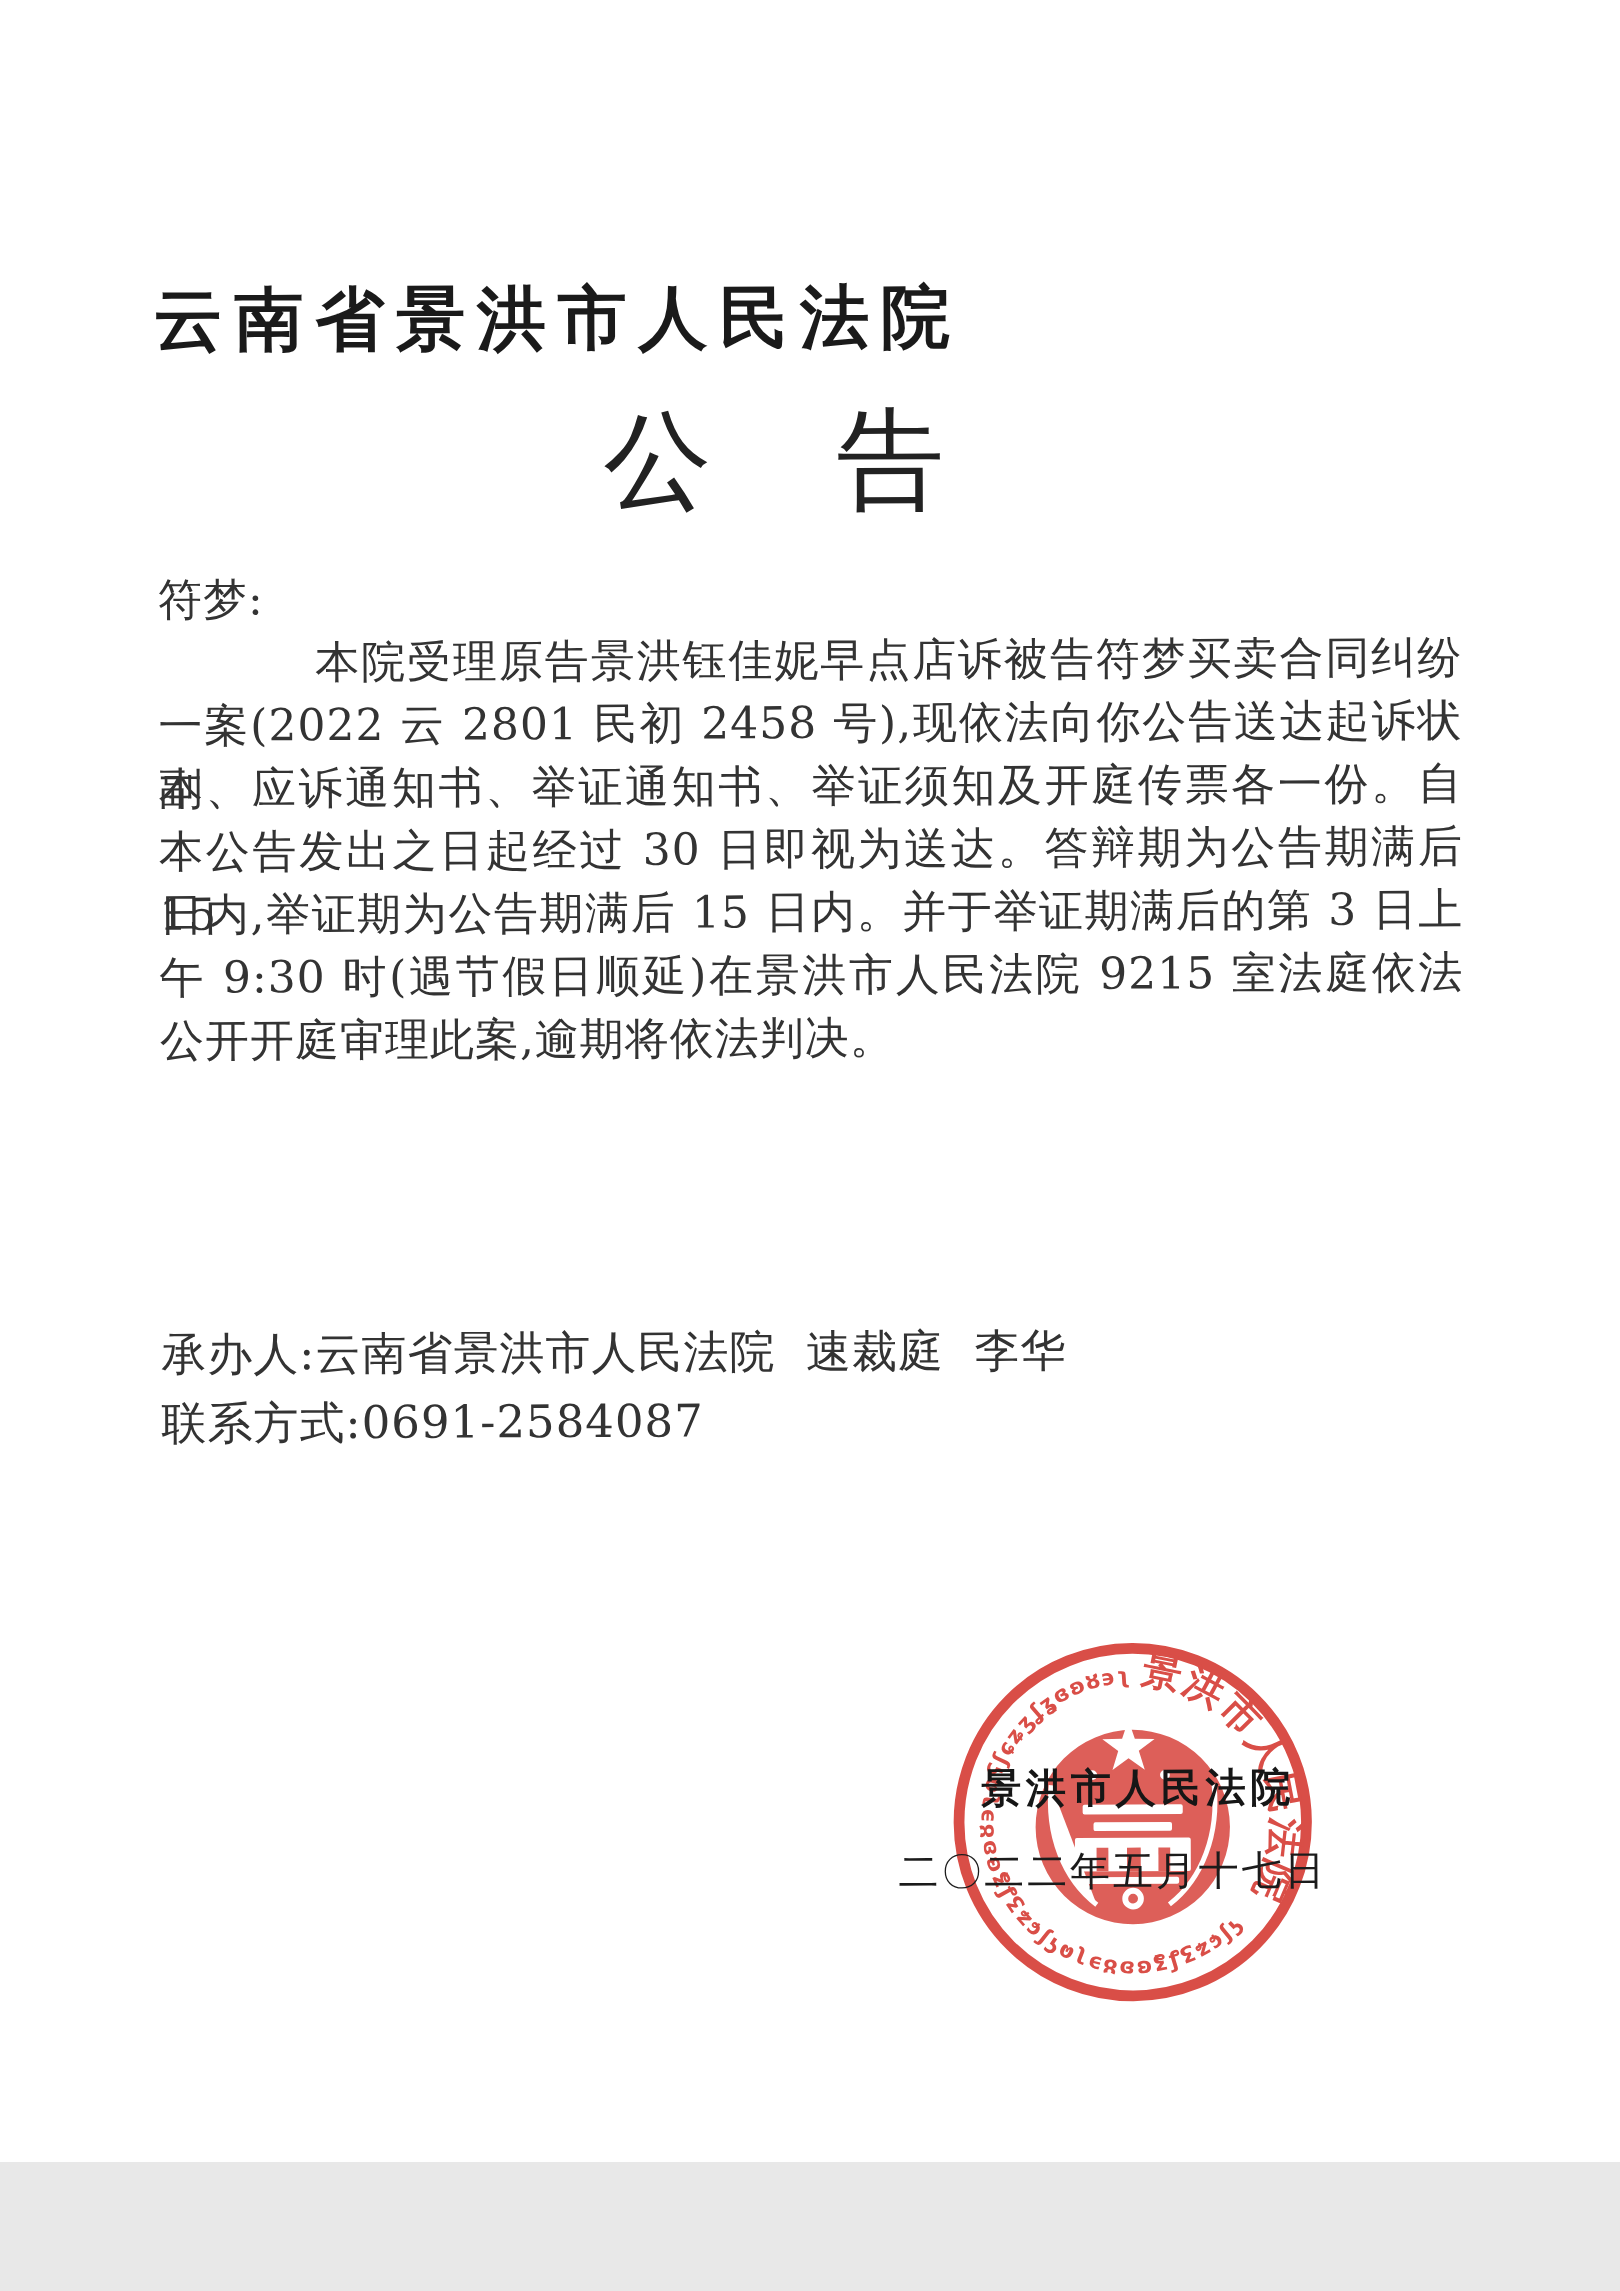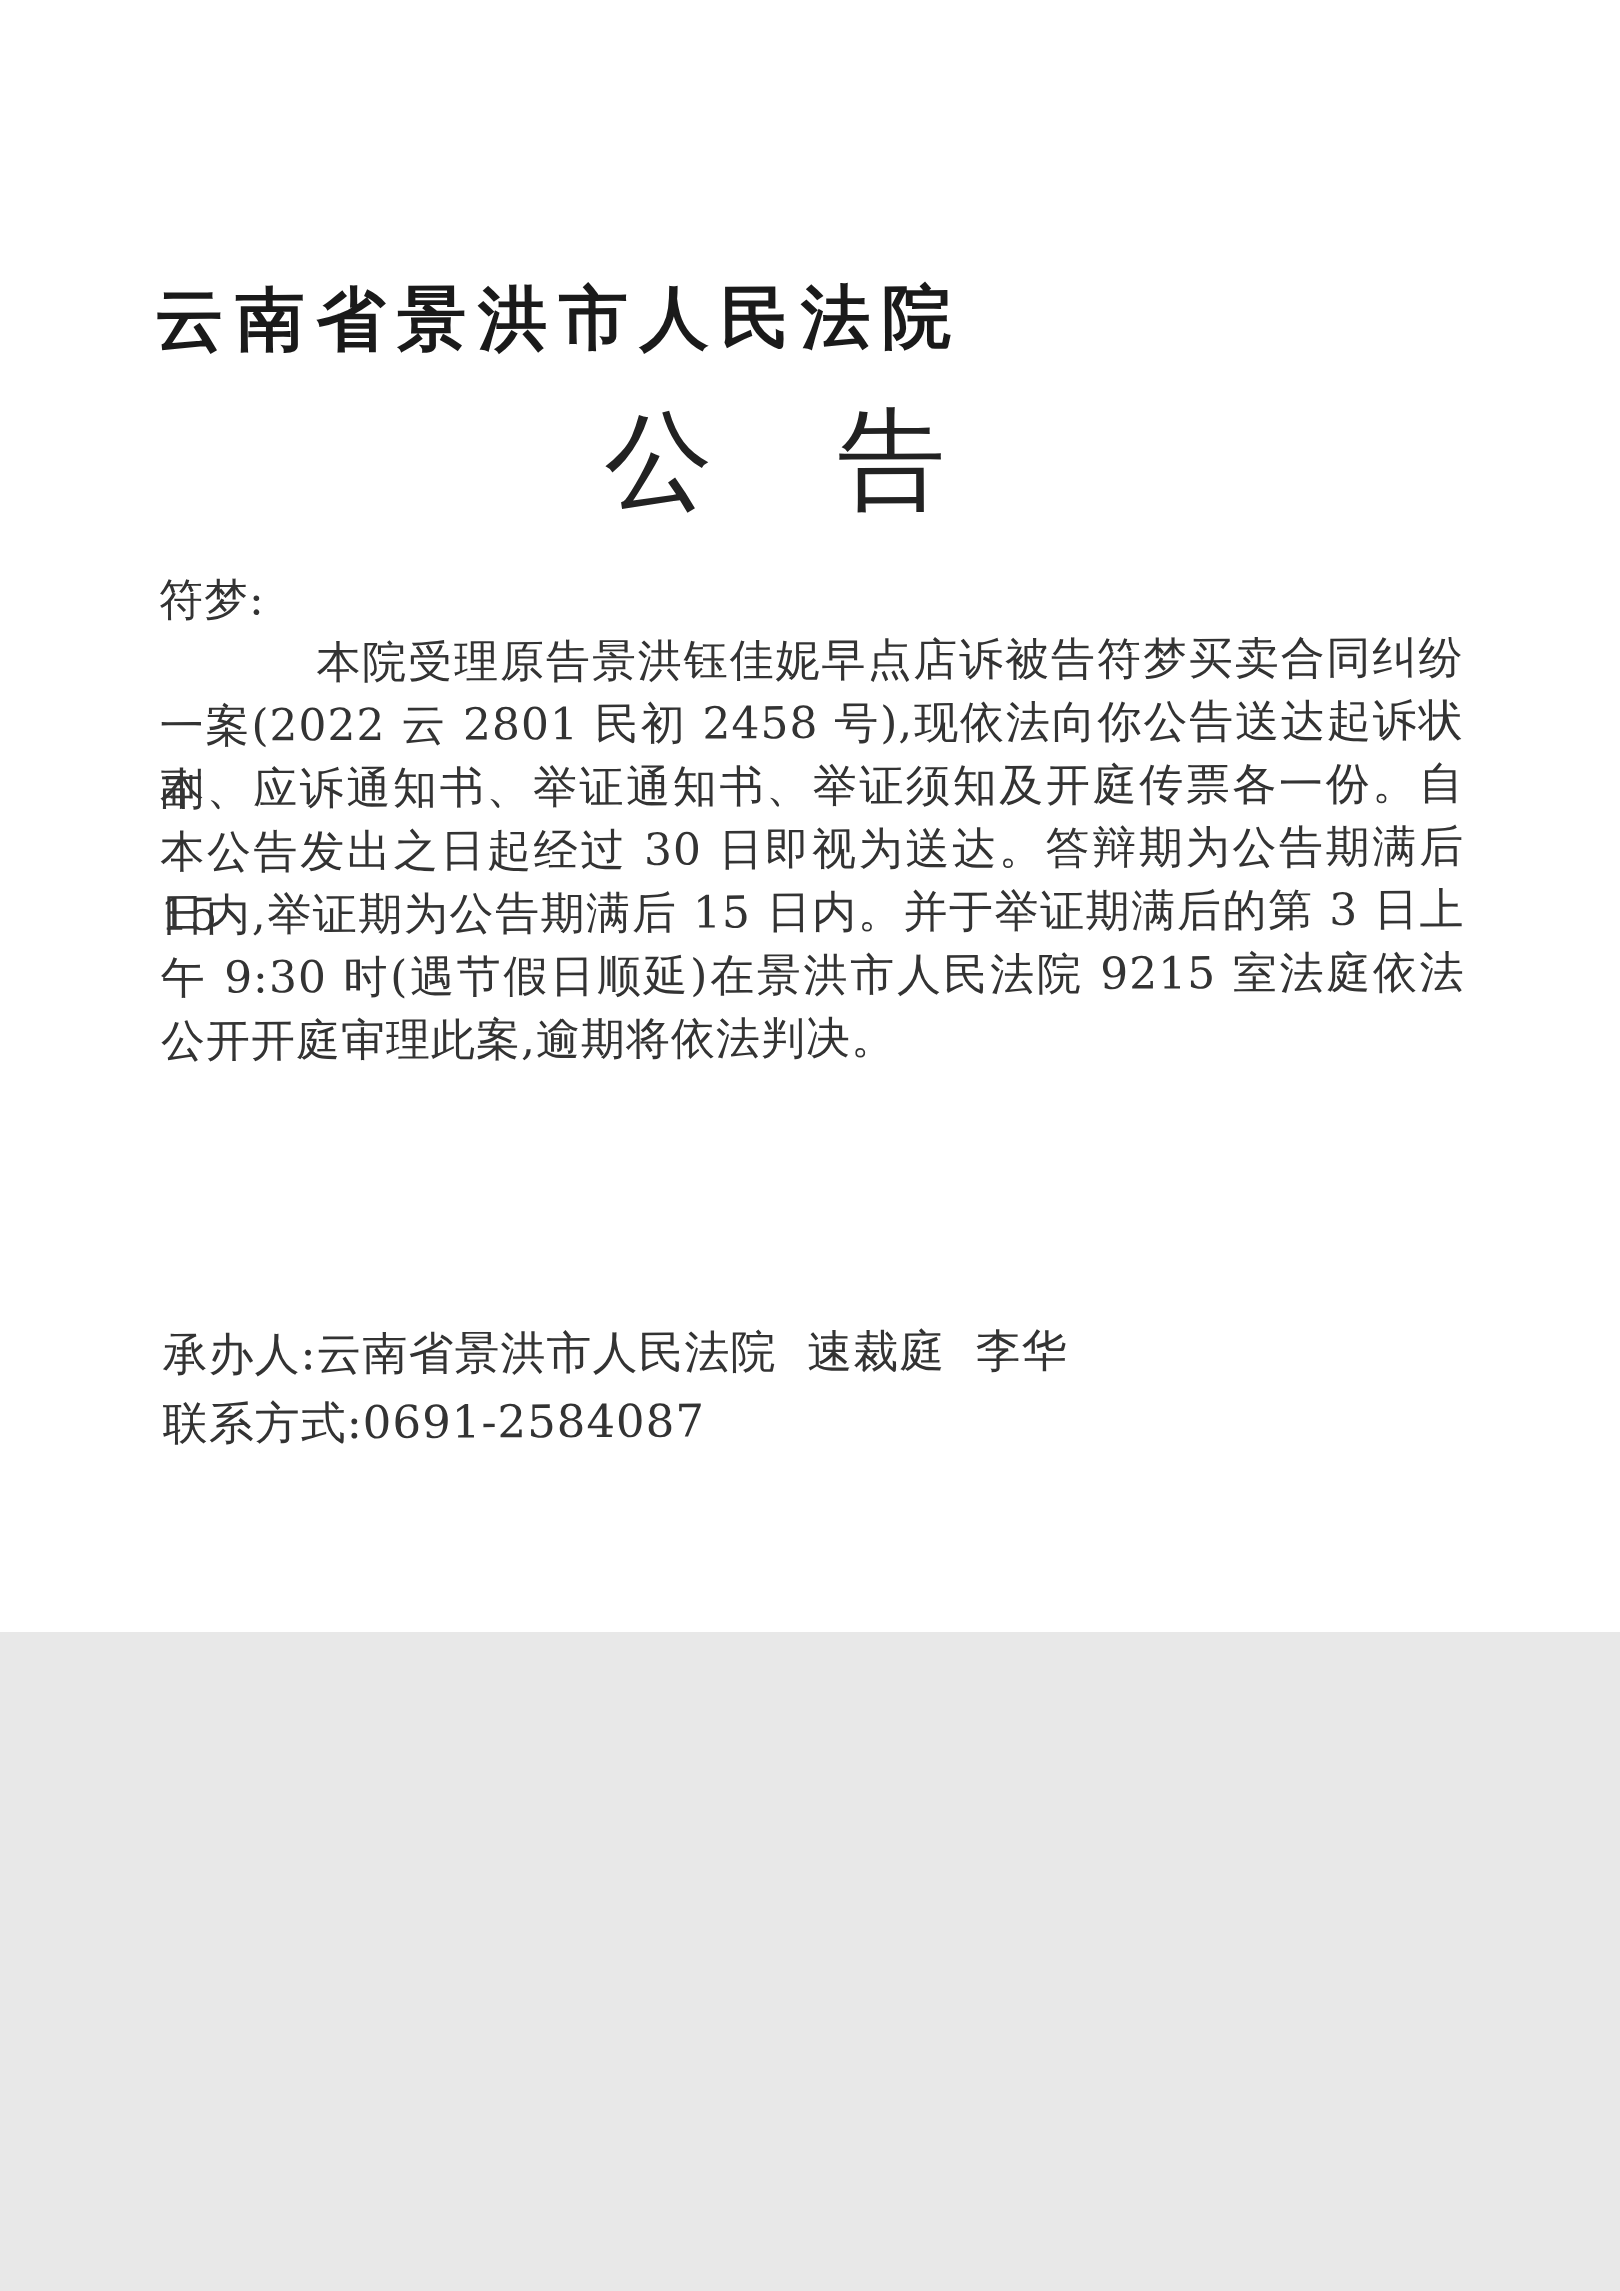--- a/index.html
+++ b/index.html
@@ -1,18 +1,18 @@
 <!DOCTYPE html>
 <html><head>
 <meta charset="utf-8">
 <style>
   html,body{margin:0;padding:0;background:#e8e8e8;}
   .page{
     position:relative;
-    width:1620px;height:1632px;
+    width:1620px;height:2162px;
     margin:0 auto;
     background:#ffffff;
     font-family:"DejaVu Serif","Liberation Serif",serif;
     overflow:hidden;
   }
   .content{
     position:absolute;inset:0;
     transform:rotate(-0.25deg);
   }
   .court-title{

